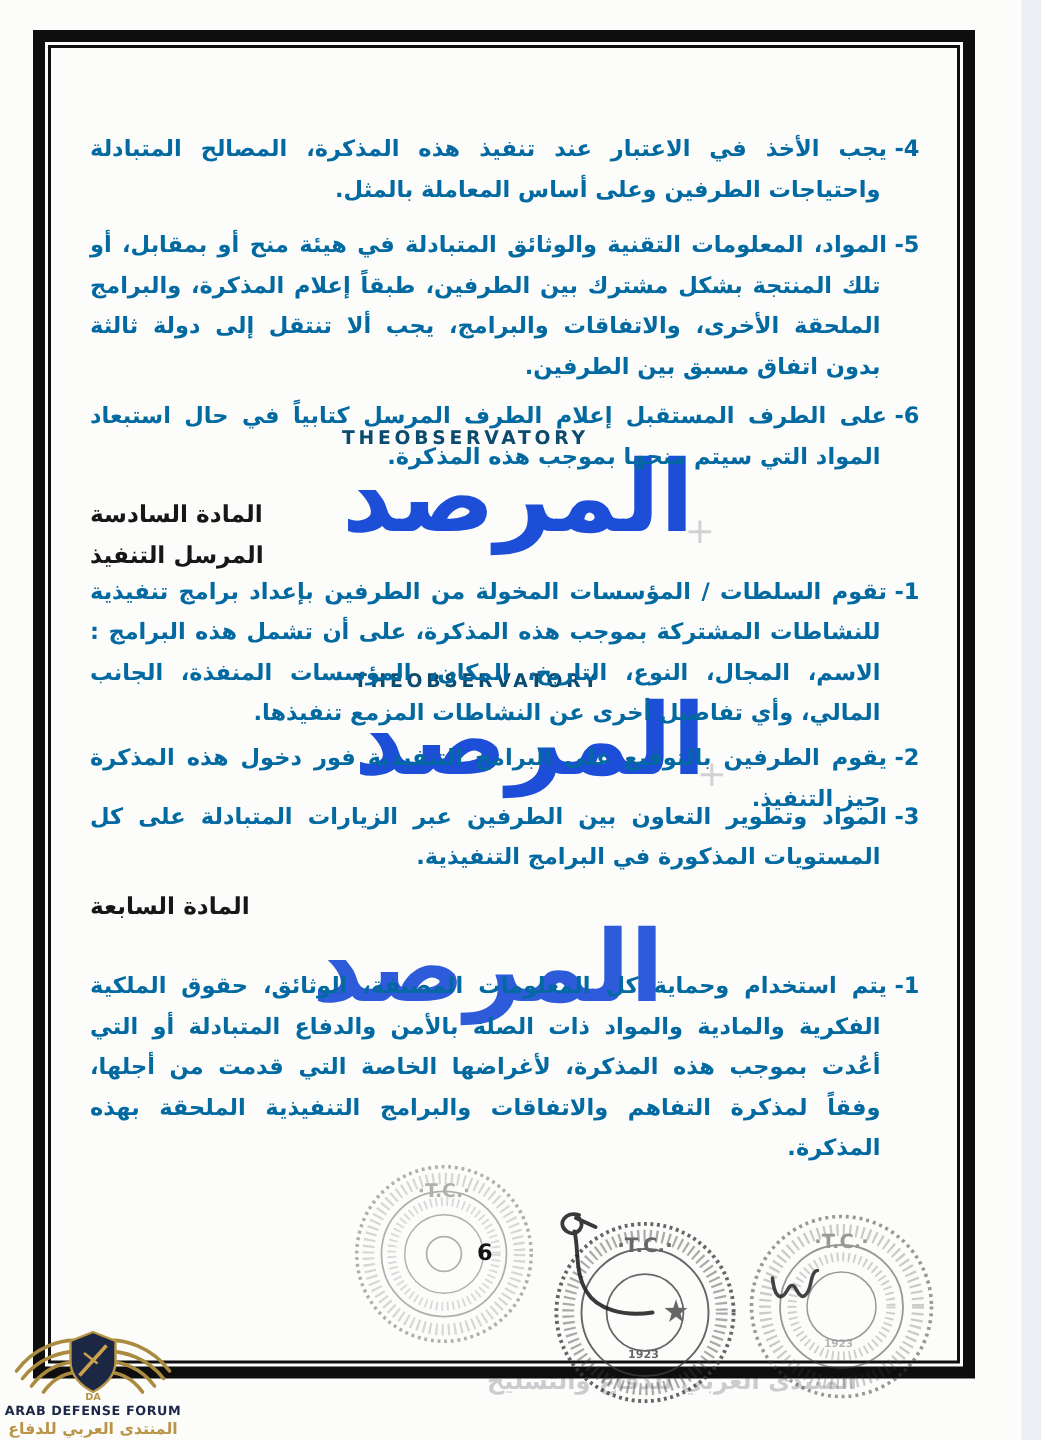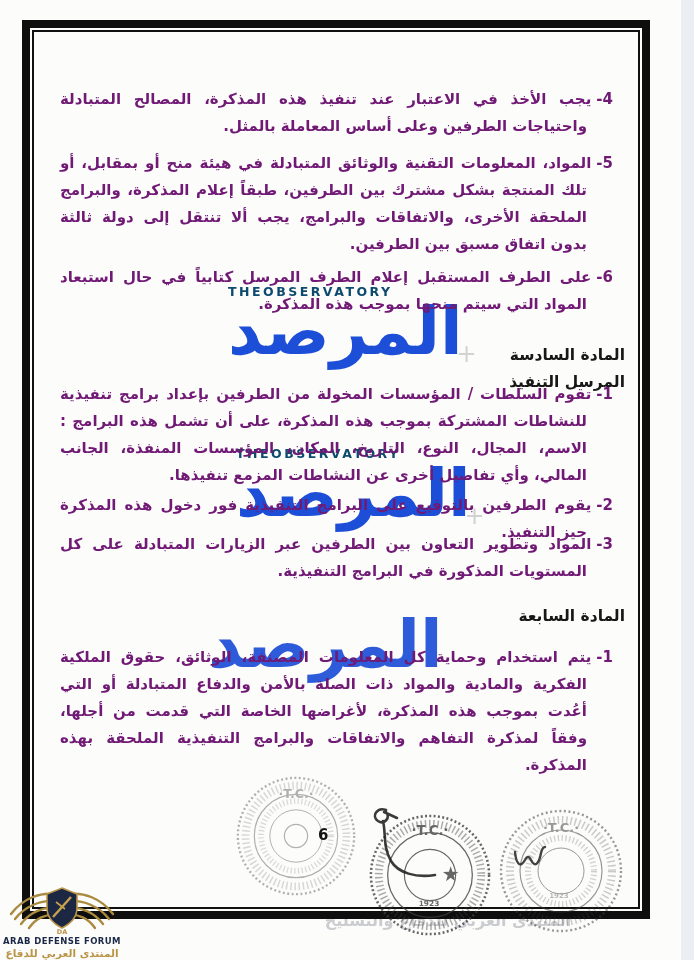--- a/index.html
+++ b/index.html
@@ -17,25 +17,25 @@
   .wm3{left:208px;top:612px;opacity:.92;}
 
   
   .frame{position:absolute;left:22px;top:20px;width:628px;height:899px;border:8px solid #0e0e0e;
          box-sizing:border-box;z-index:2;}
   .frame-inner{position:absolute;inset:2px;border:2px solid #101010;}
 
   
   .content{position:absolute;left:60px;top:0;width:553px;height:960px;z-index:3;}
   .item{position:absolute;right:0;width:553px;margin:0;box-sizing:border-box;
-        font:700 15px/27px "DejaVu Sans",sans-serif;color:#701a75;direction:rtl;
+        font:700 15px/27px "DejaVu Sans",sans-serif;color:#0369a1;direction:rtl;
         text-align:justify;padding-right:26px;text-indent:-26px;}
   .it-num{margin-left:5px;}
-  .heading{position:absolute;width:553px;margin:12px;font:700 15.5px/24px "DejaVu Sans",sans-serif;
-           color:#171717;direction:rtl;text-align:right;}
+  .heading{position:absolute;width:553px;margin:0;font:700 15.5px/24px "DejaVu Sans",sans-serif;
+           color:#171717;direction:rtl;text-align:left;}
   .p4{top:86px;}  .p5{top:150px;}  .p6{top:264px;}
   .h6a{top:331px;} .h6b{top:358px;}
   .a6i1{top:381px;} .a6i2{top:492px;} .a6i3{top:531px;}
   .h7a{top:592px;} .h7b{top:619px;}
   .a7i1{top:644px;}
 
   
   .stamp{position:absolute;z-index:4;}
   .s1{left:233px;top:773px;width:126px;height:126px;opacity:.40;}
   .s2{left:366px;top:811px;width:128px;height:128px;opacity:.78;}

